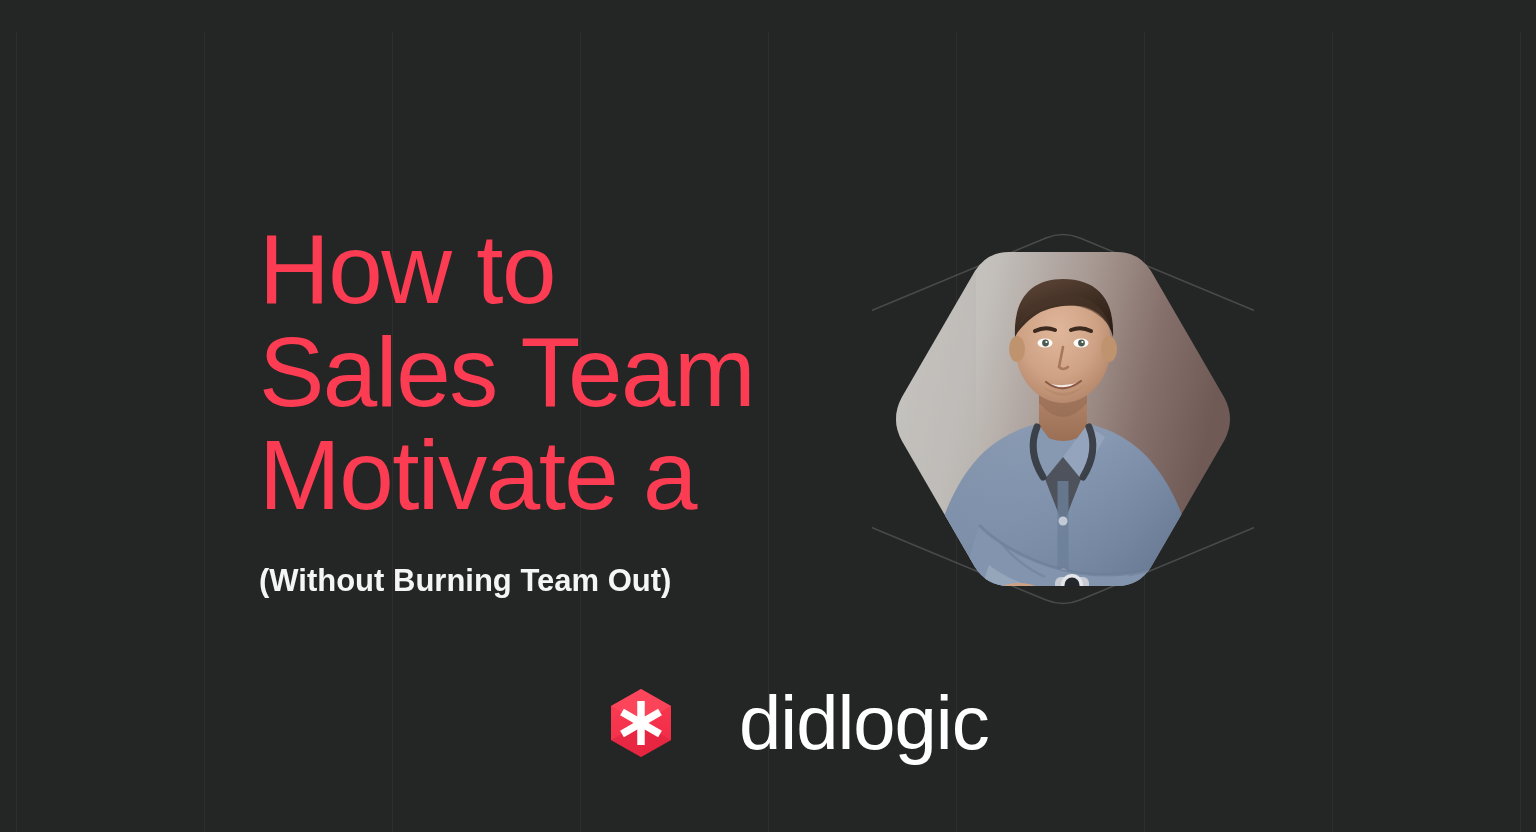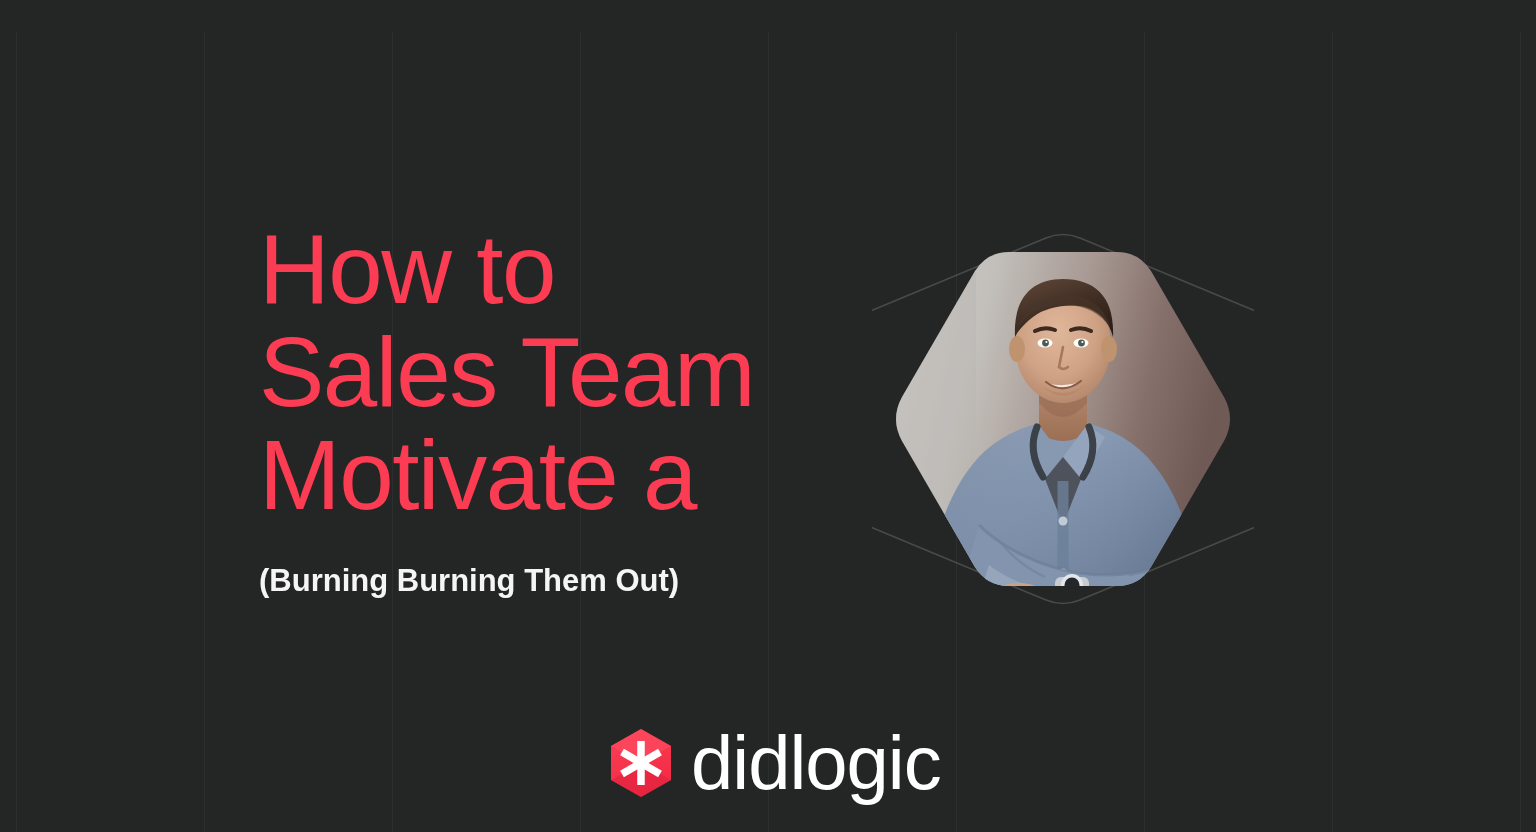--- a/index.html
+++ b/index.html
@@ -82,24 +82,25 @@
     left: 21px;
     top: 21px;
     width: 340px;
     height: 388px;
   }
 
   
   .logo-row {
     position: absolute;
     left: 609px;
-    top: 696px;
+    top: 656px;
     display: flex;
     align-items: center;
     z-index: 3;
+    gap: 48px;
   }
   .logo-mark {
     width: 64px;
     height: 70px;
     flex: 0 0 auto;
   }
   .logo-word {
     margin-left: 18px;
     color: #ffffff;
     font-family: "Liberation Sans", sans-serif;
@@ -124,21 +125,21 @@
     <div class="grid-line" style="left:956px"></div>
     <div class="grid-line" style="left:1144px"></div>
     <div class="grid-line" style="left:1332px"></div>
     <div class="grid-line" style="left:1520px"></div>
   </div>
 
   <div class="headline-block">
     <h1 class="headline">How to</h1>
     <h1 class="headline">Sales Team</h1>
     <h1 class="headline">Motivate a</h1>
-    <p class="subtitle">(Burning Burning Them Out)</p>
+    <p class="subtitle">(Without Burning Team Out)</p>
   </div>
 
   <div class="portrait-wrap">
 
     <svg class="hex-outline" viewBox="0 0 382 430">
       <path d="M 107.5 6 L 274.5 6 Q 288 6 295 13 L 372 198 Q 379 215 372 232 L 295 417 Q 288 424 274.5 424 L 107.5 424 Q 94 424 87 417 L 10 232 Q 3 215 10 198 L 87 13 Q 94 6 107.5 6 Z" transform="rotate(90 191 215)" fill="none" stroke="rgba(255,255,255,0.17)" stroke-width="1.6"></path>
     </svg>
 
     <svg class="portrait-hex" viewBox="0 0 340 388">
       <defs>

